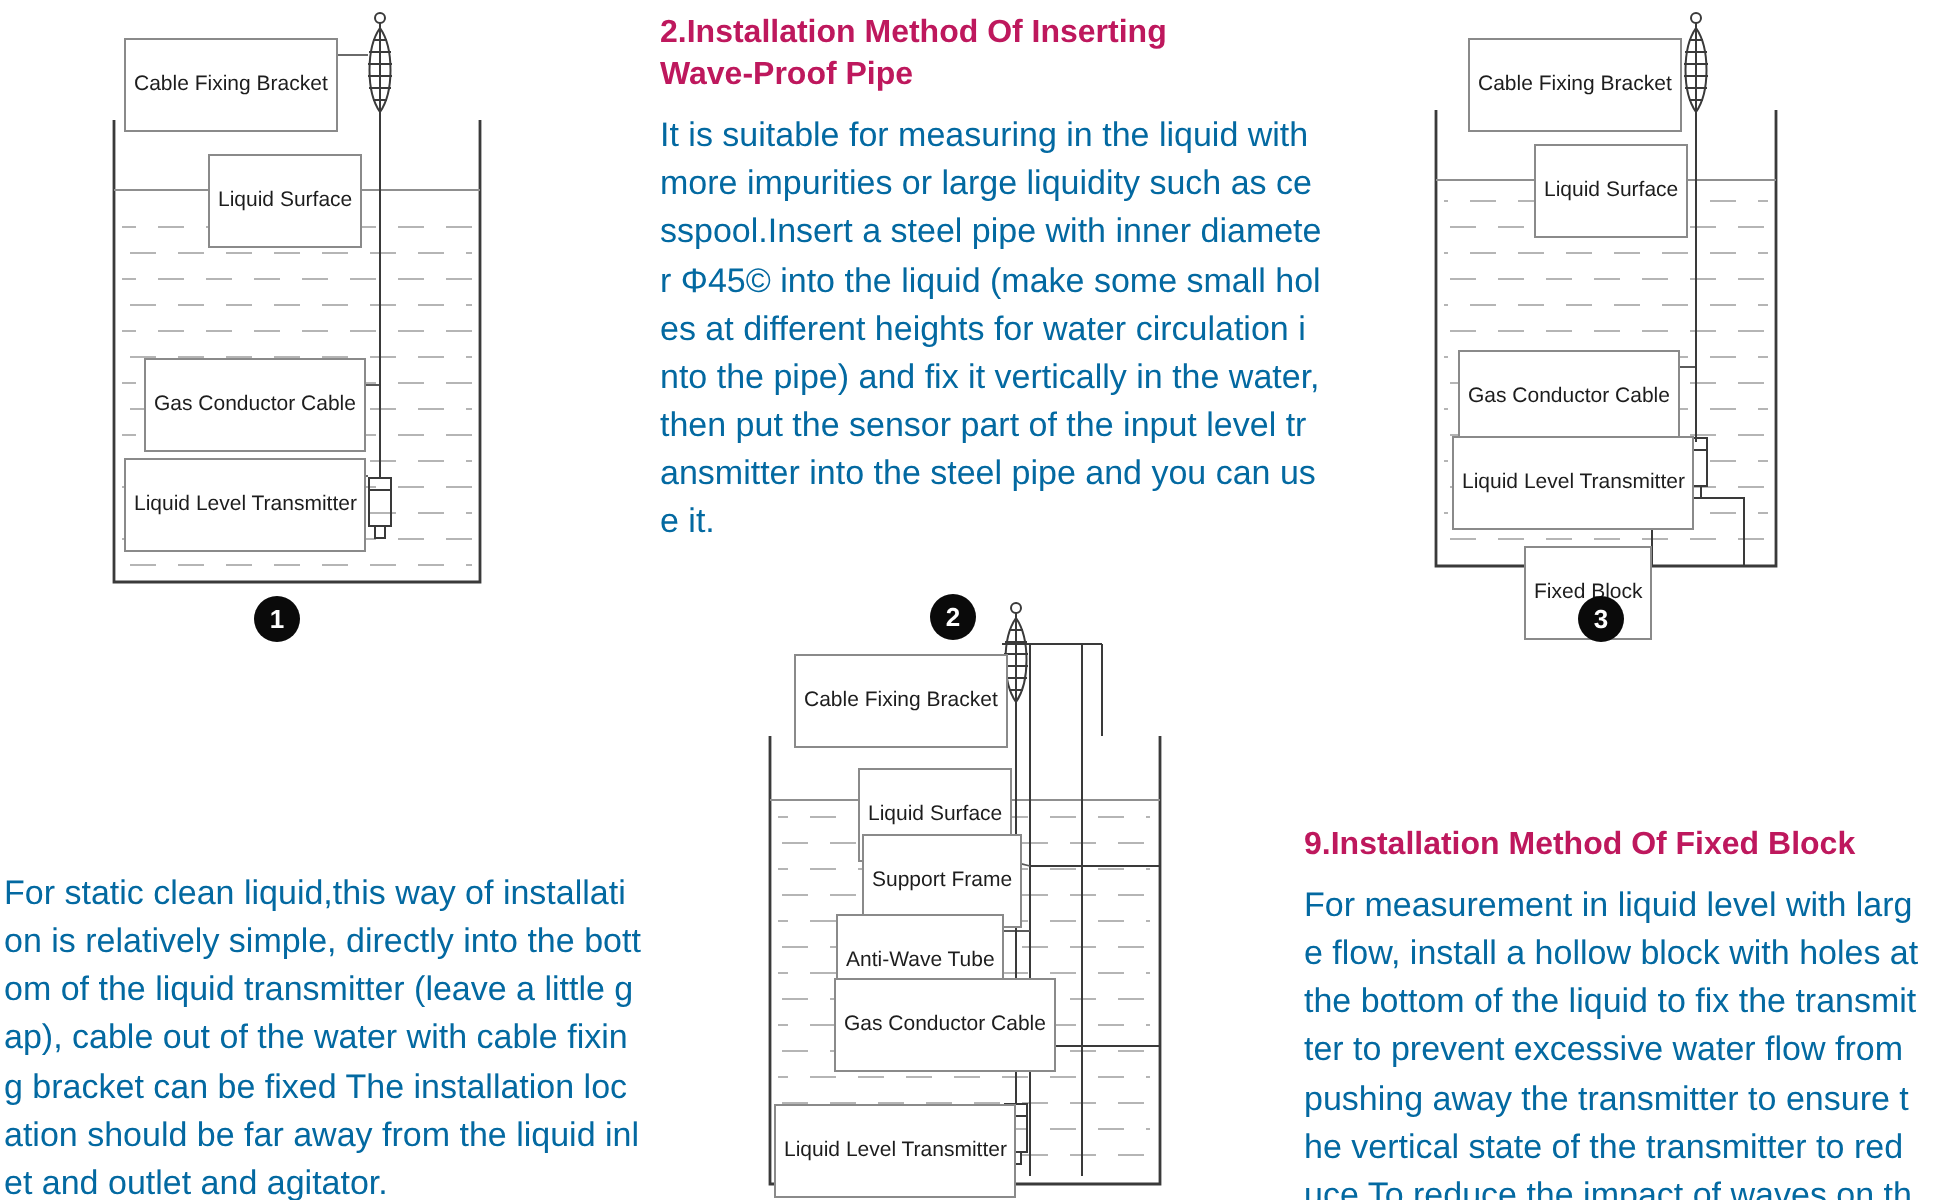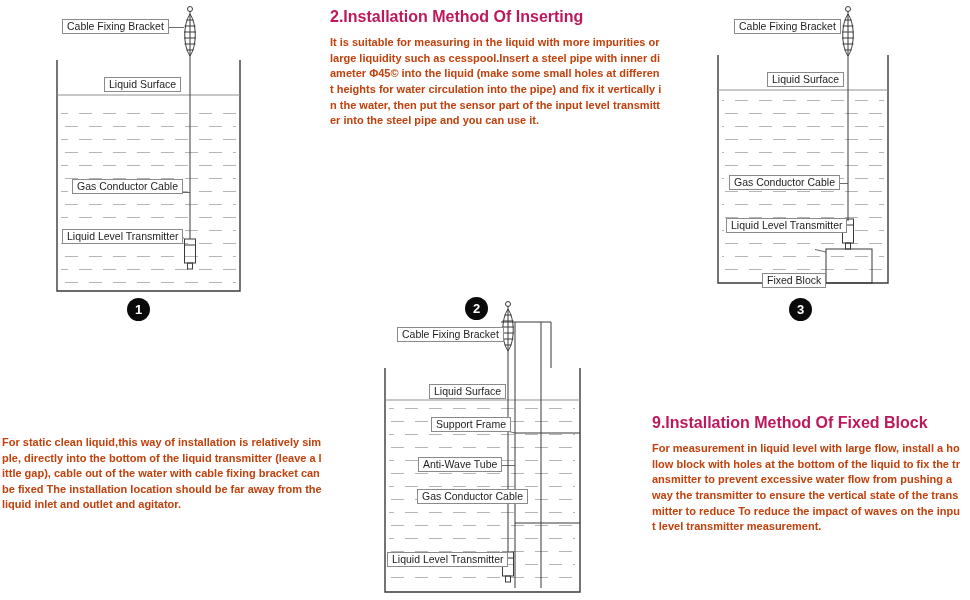--- a/index.html
+++ b/index.html
@@ -14,21 +14,21 @@
   svg.diagram { position:absolute; overflow:visible; }
   .ln     { stroke:#3a3a3a; stroke-width:1.4; fill:none; }
   .thin   { stroke:#3a3a3a; stroke-width:1; fill:none; }
   .leader { stroke:#5a5a5a; stroke-width:0.9; }
   .surf   { stroke:#8f8f8f; stroke-width:1; }
 
   .dlabel {
     position:absolute;
     font-size:10.5px;
     line-height:1.25;
-    padding:0 4px;
+    padding:16px 4px;
     border:1px solid #8a8a8a;
     background:#ffffff;
     color:#1d1d1d;
     white-space:nowrap;
     z-index:2;
   }
   .badge {
     position:absolute;
     width:23px; height:23px;
     border-radius:50%;
@@ -43,25 +43,24 @@
   .sec-title {
     font-size:16px;
     font-weight:bold;
     color:#be185d;
     line-height:1.32;
     white-space:nowrap;
   }
   .sec-title.wrap2 div { white-space:nowrap; }
   .sec-body {
     margin-top:8px;
-    font-size:11px;
-    color:#c2410c;
+    font-size:17px;
+    color:#0369a1;
     line-height:1.42;
     word-break:break-all;
-    font-weight:bold;
   }
 </style>
 </head>
 <body>
 
 <svg class="diagram" style="left:30px; top:5px;" width="230" height="292" viewBox="0 0 230 292">
   <defs>
     <pattern id="water1" width="24" height="26" patternUnits="userSpaceOnUse">
       <line x1="1" y1="4.5" x2="14" y2="4.5" stroke="#b5b5b5" stroke-width="1"></line>
       <line x1="11" y1="17.5" x2="24" y2="17.5" stroke="#b5b5b5" stroke-width="1"></line>
@@ -191,20 +190,21 @@
 <div class="dlabel" style="left:429px; top:384px;">Liquid Surface</div>
 <div class="dlabel" style="left:431px; top:417px;">Support Frame</div>
 <div class="dlabel" style="left:418px; top:457px;">Anti-Wave Tube</div>
 <div class="dlabel" style="left:417px; top:489px;">Gas Conductor Cable</div>
 <div class="dlabel" style="left:387px; top:552px;">Liquid Level Transmitter</div>
 <div class="badge" style="left:465px; top:297px;">2</div>
 
 <div class="section" style="left:330px; top:6px; width:332px;">
   <div class="sec-title wrap2">
     <div>2.Installation Method Of Inserting</div>
+    <div>Wave-Proof Pipe</div>
   </div>
   <div class="sec-body">It is suitable for measuring in the liquid with more impurities or large liquidity such as cesspool.Insert a steel pipe with inner diameter Φ45© into the liquid (make some small holes at different heights for water circulation into the pipe) and fix it vertically in the water, then put the sensor part of the input level transmitter into the steel pipe and you can use it.</div>
 </div>
 
 <div class="section" style="left:2px; top:427px; width:320px;">
   <div class="sec-body">For static clean liquid,this way of installation is relatively simple, directly into the bottom of the liquid transmitter (leave a little gap), cable out of the water with cable fixing bracket can be fixed The installation location should be far away from the liquid inlet and outlet and agitator.</div>
 </div>
 
 <div class="section" style="left:652px; top:412px; width:308px;">
   <div class="sec-title">9.Installation Method Of Fixed Block</div>

